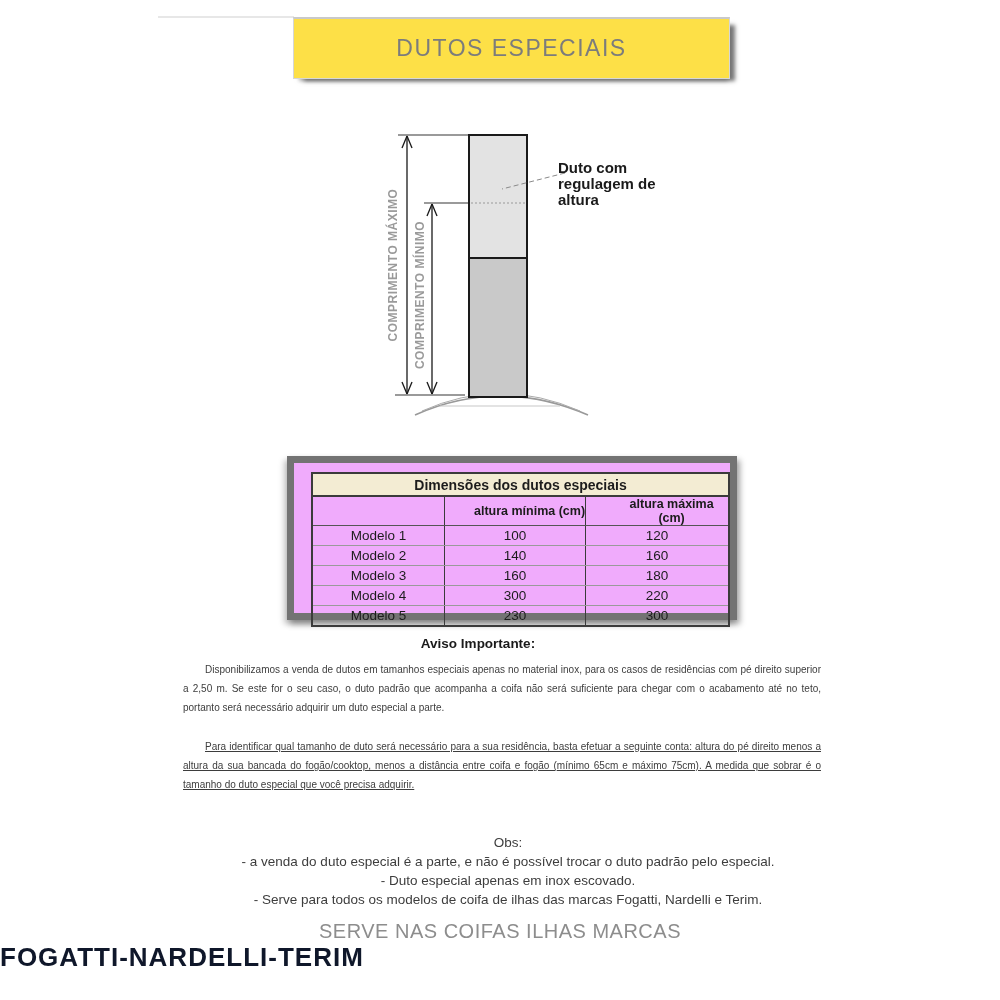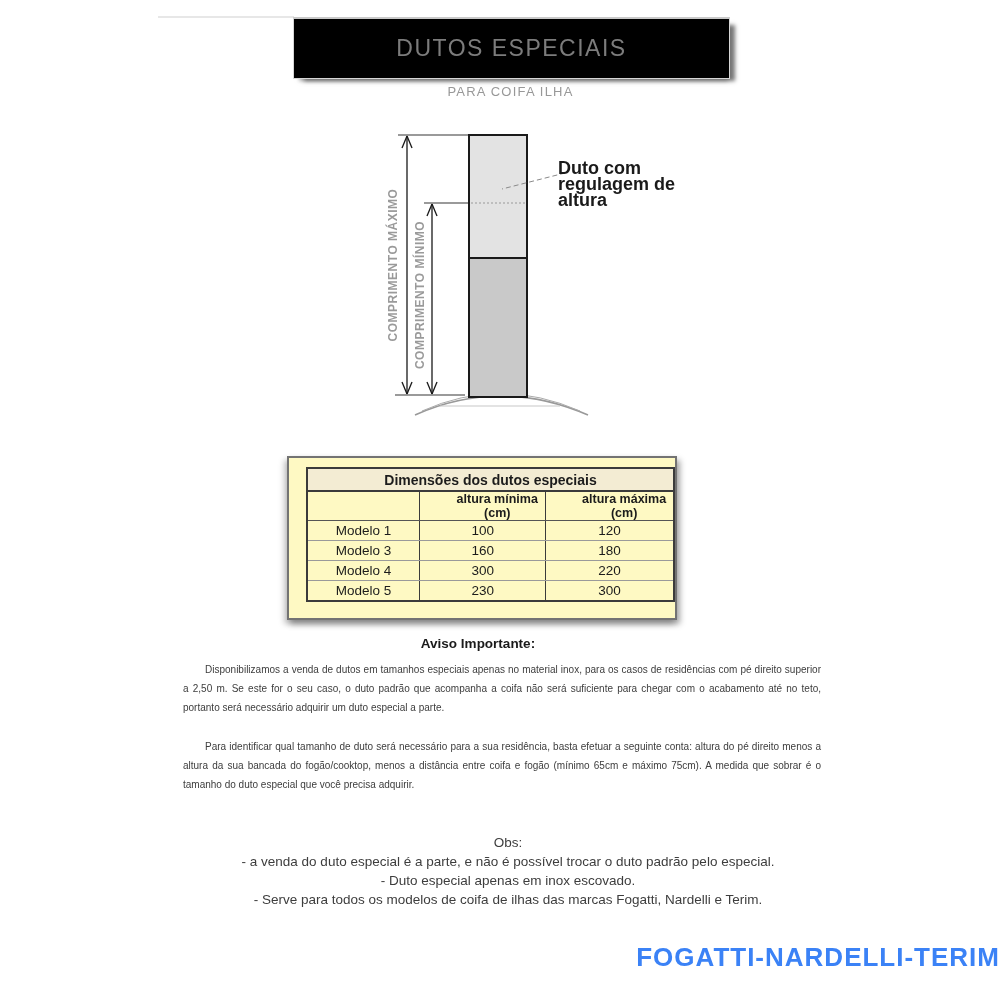--- a/index.html
+++ b/index.html
@@ -5,41 +5,41 @@
   html,body{margin:0;padding:0;background:#ffffff;}
   .page{
     position:relative;width:1000px;height:1000px;background:#ffffff;
     font-family:"Liberation Sans","DejaVu Sans",sans-serif;color:#3d3d3d;overflow:hidden;
   }
   
   .top-rule{position:absolute;left:158px;top:16px;width:136px;height:2px;background:#e7e7e7;}
   
   .title-box{
     position:absolute;left:293px;top:17px;width:435px;height:59px;
-    background:#000000;border:1px solid #d6d6d6;border-top:2px solid #c9c9c9;
+    background:#fde047;border:1px solid #d6d6d6;border-top:2px solid #c9c9c9;
     box-shadow:8px 5px 4px -3px rgba(95,95,95,0.85), 2px 6px 4px -4px rgba(120,120,120,0.6);
     display:flex;align-items:center;justify-content:center;
   }
   .title-box h1{
     margin:0;font-size:23px;font-weight:400;color:#7c7c7c;letter-spacing:1.5px;
   }
   .subtitle{
     position:absolute;left:293px;top:84px;width:435px;text-align:center;
     font-size:13px;color:#989898;letter-spacing:1.2px;
   }
   
   .diagram{position:absolute;left:380px;top:125px;width:330px;height:305px;}
   .callout{
     position:absolute;left:558px;top:160px;width:140px;
-    font-size:18px;font-weight:bold;color:#1a1a1a;line-height:16px;
+    font-size:15px;font-weight:bold;color:#1a1a1a;line-height:16px;
   }
   
   .table-card{
-    position:absolute;left:287px;top:456px;width:390px;height:164px;background:#fef9c3;
-    border:2px solid #737373;
+    position:absolute;left:287px;top:456px;width:450px;height:164px;background:#f0abfc;
+    border:7px solid #737373;
     box-shadow:3px 4px 6px rgba(0,0,0,0.35), -3px 4px 6px rgba(0,0,0,0.22);
     box-sizing:border-box;
   }
   table.dims{
     position:absolute;left:17px;top:9px;border-collapse:collapse;table-layout:fixed;
     border:2px solid #3b3b3b;font-size:13.5px;color:#1c1c1c;
   }
   table.dims td{text-align:center;padding:0;height:19px;}
   td.c1{width:127px;}
   td.c2{width:131px;border-left:1px solid #3b3b3b;}
@@ -54,47 +54,46 @@
   
   .aviso{
     position:absolute;left:0;top:636px;width:956px;text-align:center;
     font-size:13.5px;font-weight:bold;color:#1a1a1a;
   }
   .para{
     position:absolute;left:183px;width:638px;font-size:10px;color:#3d3d3d;
     line-height:19.2px;text-align:justify;text-indent:22px;margin:0;
   }
   .para1{top:660px;}
-  .para2{top:737px;}
+  .para2{top:737px;text-decoration:underline;}
   .obs{
     position:absolute;left:183px;top:833px;width:650px;
     font-size:13.5px;color:#3d3d3d;line-height:19px;text-align:center;
   }
   .obs div{margin:0;}
   
   .footer-line1{
     position:absolute;left:0;top:920px;width:1000px;text-align:center;
     font-size:20px;color:#8d8d8d;letter-spacing:0.5px;
   }
   .footer-line2{
-    position:absolute;left:0;top:942px;width:1000px;text-align:right;
-    font-size:26px;font-weight:bold;color:#3b82f6;letter-spacing:1px;
+    position:absolute;left:0;top:942px;width:1000px;text-align:left;
+    font-size:26px;font-weight:bold;color:#0f172a;letter-spacing:1px;
   }
 </style>
 </head>
 <body>
 
 <div class="page">
 
   <div class="top-rule"></div>
 
   <div class="title-box">
     <h1>DUTOS ESPECIAIS</h1>
   </div>
-  <div class="subtitle">PARA COIFA ILHA</div>
 
   <svg class="diagram" viewBox="0 0 330 305" xmlns="http://www.w3.org/2000/svg">
 
     <g>
       <path d="M 35 290 Q 120 252 208 290" fill="none" stroke="#999999" stroke-width="1.6"></path>
       <path d="M 42 286 Q 120 251 200 286" fill="none" stroke="#aaaaaa" stroke-width="1"></path>
       <path d="M 60 281 L 180 281" fill="none" stroke="#c7c7c7" stroke-width="1"></path>
     </g>
 
     <g>
@@ -142,20 +141,25 @@
           <td class="c1"></td>
           <td class="c2">altura mínima (cm)</td>
           <td class="c3">altura máxima (cm)</td>
         </tr>
         <tr class="t-row">
           <td class="c1">Modelo 1</td>
           <td class="c2">100</td>
           <td class="c3">120</td>
         </tr>
         <tr class="t-row">
+          <td class="c1">Modelo 2</td>
+          <td class="c2">140</td>
+          <td class="c3">160</td>
+        </tr>
+        <tr class="t-row">
           <td class="c1">Modelo 3</td>
           <td class="c2">160</td>
           <td class="c3">180</td>
         </tr>
         <tr class="t-row">
           <td class="c1">Modelo 4</td>
           <td class="c2">300</td>
           <td class="c3">220</td>
         </tr>
         <tr class="t-row">
@@ -171,15 +175,16 @@
   <p class="para para1">Disponibilizamos a venda de dutos em tamanhos especiais apenas no material inox, para os casos de residências com pé direito superior a 2,50 m. Se este for o seu caso, o duto padrão que acompanha a coifa não será suficiente para chegar com o acabamento até no teto, portanto será necessário adquirir um duto especial a parte.</p>
   <p class="para para2">Para identificar qual tamanho de duto será necessário para a sua residência, basta efetuar a seguinte conta: altura do pé direito menos a altura da sua bancada do fogão/cooktop, menos a distância entre coifa e fogão (mínimo 65cm e máximo 75cm). A medida que sobrar é o tamanho do duto especial que você precisa adquirir.</p>
 
   <div class="obs">
     <div>Obs:</div>
     <div>- a venda do duto especial é a parte, e não é possível trocar o duto padrão pelo especial.</div>
     <div>- Duto especial apenas em inox escovado.</div>
     <div>- Serve para todos os modelos de coifa de ilhas das marcas Fogatti, Nardelli e Terim.</div>
   </div>
 
+  <div class="footer-line1">SERVE NAS COIFAS ILHAS MARCAS</div>
   <div class="footer-line2">FOGATTI-NARDELLI-TERIM</div>
 
 </div>
 
 </body></html>

